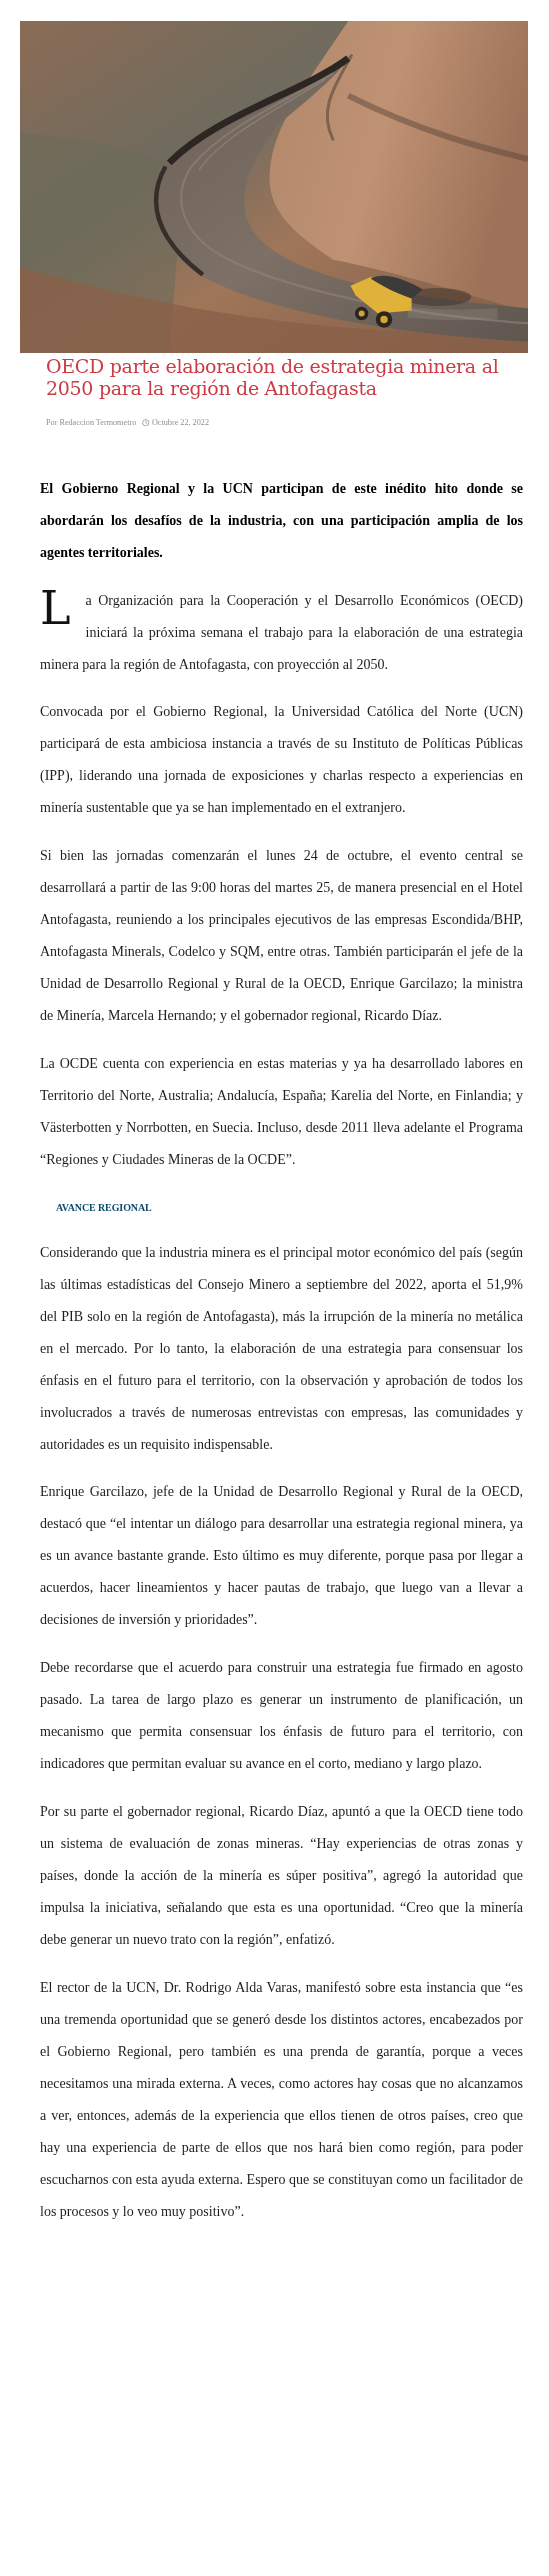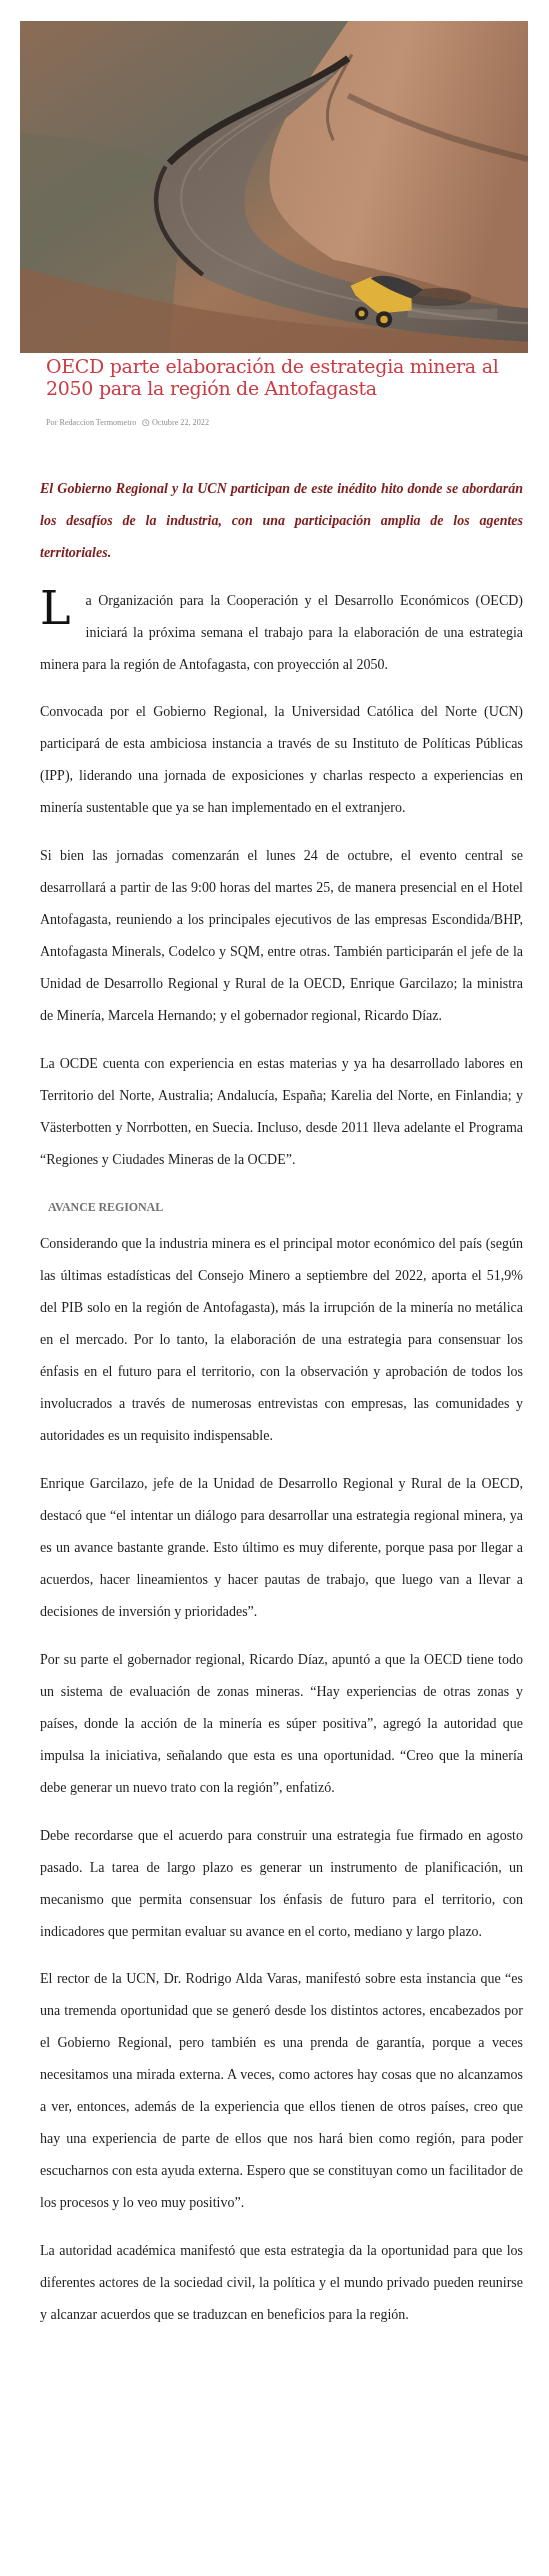--- a/index.html
+++ b/index.html
@@ -19,28 +19,28 @@
     font-size: 8.2px; color: #8f8f8f; display: flex; gap: 6px;
   }
   .meta .clock { display: inline-flex; align-items: center; gap: 2.2px; }
   .meta svg { width: 7.5px; height: 7.5px; }
   .article {
     position: absolute; left: 40px; top: 473px; width: 483px;
     font-family: "Liberation Serif", serif; font-size: 14px; line-height: 32px;
     text-align: justify; color: #1e1e1e;
   }
   .article p { margin: 0 0 15.7px 0; }
-  .lead { font-weight: bold; font-style: italic; color: #7f1d1d; }
+  .lead { font-weight: bold; color: #000000; }
   .dropcap {
     float: left; font-family: "DejaVu Serif", serif; font-size: 46px; line-height: 39px;
     margin: 4.5px 15px 0 0; font-weight: normal; color: #111;
   }
   .article h3 {
-    margin: 8px; font-family: "Liberation Serif", serif; font-weight: bold; font-size: 12px;
-    line-height: 32px; color: #737373; letter-spacing: -0.1px;
+    margin: 16px; font-family: "Liberation Serif", serif; font-weight: bold; font-size: 10px;
+    line-height: 32px; color: #0c4a6e; letter-spacing: -0.1px;
   }
   .article h3 + p { margin-top: -3px; }
 </style>
 </head>
 <body>
 
 <div class="hero" role="img" aria-label="Camión minero transportando mineral por un camino curvo en una mina a rajo abierto">
   <svg viewBox="0 0 681 445" preserveAspectRatio="none">
     <defs>
       <linearGradient id="rockA" x1="0" y1="0" x2="1" y2="1">
@@ -101,19 +101,18 @@
   <p class="lead">El Gobierno Regional y la UCN participan de este inédito hito donde se abordarán los desafíos de la industria, con una participación amplia de los agentes territoriales.</p>
   <p><span class="dropcap">L</span><span>a Organización para la Cooperación y el Desarrollo Económicos (OECD) iniciará la próxima semana el trabajo para la elaboración de una estrategia minera para la región de Antofagasta, con proyección al 2050.</span></p>
 
   <p>Convocada por el Gobierno Regional, la Universidad Católica del Norte (UCN) participará de esta ambiciosa instancia a través de su Instituto de Políticas Públicas (IPP), liderando una jornada de exposiciones y charlas respecto a experiencias en minería sustentable que ya se han implementado en el extranjero.</p>
   <p>Si bien las jornadas comenzarán el lunes 24 de octubre, el evento central se desarrollará a partir de las 9:00 horas del martes 25, de manera presencial en el Hotel Antofagasta, reuniendo a los principales ejecutivos de las empresas Escondida/BHP, Antofagasta Minerals, Codelco y SQM, entre otras. También participarán el jefe de la Unidad de Desarrollo Regional y Rural de la OECD, Enrique Garcilazo; la ministra de Minería, Marcela Hernando; y el gobernador regional, Ricardo Díaz.</p>
   <p>La OCDE cuenta con experiencia en estas materias y ya ha desarrollado labores en Territorio del Norte, Australia; Andalucía, España; Karelia del Norte, en Finlandia; y Västerbotten y Norrbotten, en Suecia. Incluso, desde 2011 lleva adelante el Programa “Regiones y Ciudades Mineras de la OCDE”.</p>
 
   <h3>AVANCE REGIONAL</h3>
   <p>Considerando que la industria minera es el principal motor económico del país (según las últimas estadísticas del Consejo Minero a septiembre del 2022, aporta el 51,9% del PIB solo en la región de Antofagasta), más la irrupción de la minería no metálica en el mercado. Por lo tanto, la elaboración de una estrategia para consensuar los énfasis en el futuro para el territorio, con la observación y aprobación de todos los involucrados a través de numerosas entrevistas con empresas, las comunidades y autoridades es un requisito indispensable.</p>
   <p>Enrique Garcilazo, jefe de la Unidad de Desarrollo Regional y Rural de la OECD, destacó que “el intentar un diálogo para desarrollar una estrategia regional minera, ya es un avance bastante grande. Esto último es muy diferente, porque pasa por llegar a acuerdos, hacer lineamientos y hacer pautas de trabajo, que luego van a llevar a decisiones de inversión y prioridades”.</p>
+  <p>Debe recordarse que el acuerdo para construir una estrategia fue firmado en agosto pasado. La tarea de largo plazo es generar un instrumento de planificación, un mecanismo que permita consensuar los énfasis de futuro para el territorio, con indicadores que permitan evaluar su avance en el corto, mediano y largo plazo.</p>
   <p>Por su parte el gobernador regional, Ricardo Díaz, apuntó a que la OECD tiene todo un sistema de evaluación de zonas mineras. “Hay experiencias de otras zonas y países, donde la acción de la minería es súper positiva”, agregó la autoridad que impulsa la iniciativa, señalando que esta es una oportunidad. “Creo que la minería debe generar un nuevo trato con la región”, enfatizó.</p>
-  <p>Debe recordarse que el acuerdo para construir una estrategia fue firmado en agosto pasado. La tarea de largo plazo es generar un instrumento de planificación, un mecanismo que permita consensuar los énfasis de futuro para el territorio, con indicadores que permitan evaluar su avance en el corto, mediano y largo plazo.</p>
   <p>El rector de la UCN, Dr. Rodrigo Alda Varas, manifestó sobre esta instancia que “es una tremenda oportunidad que se generó desde los distintos actores, encabezados por el Gobierno Regional, pero también es una prenda de garantía, porque a veces necesitamos una mirada externa. A veces, como actores hay cosas que no alcanzamos a ver, entonces, además de la experiencia que ellos tienen de otros países, creo que hay una experiencia de parte de ellos que nos hará bien como región, para poder escucharnos con esta ayuda externa. Espero que se constituyan como un facilitador de los procesos y lo veo muy positivo”.</p>
-  <p>La autoridad académica manifestó que esta estrategia da la oportunidad para que los diferentes actores de la sociedad civil, la política y el mundo privado pueden reunirse y alcanzar acuerdos que se traduzcan en beneficios para la región.</p>
 
 </div>
 
 
 </body></html>

